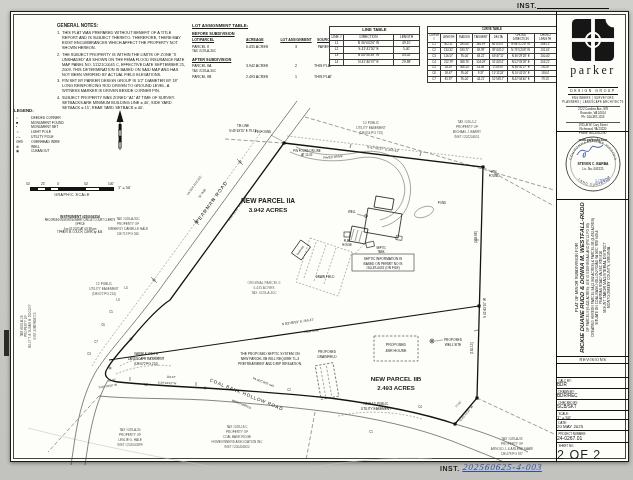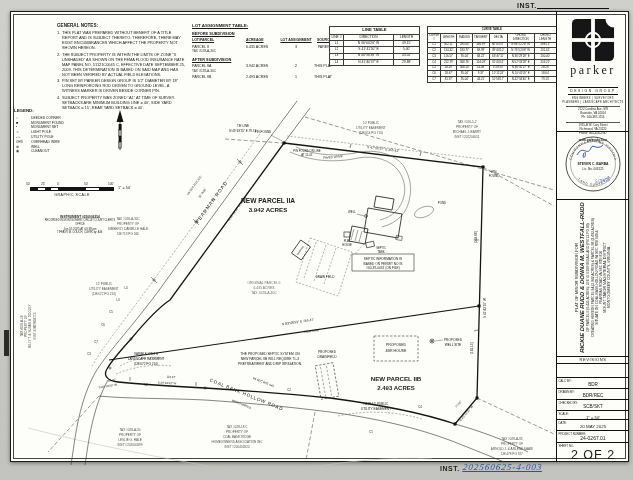--- a/index.html
+++ b/index.html
@@ -61,21 +61,21 @@
   .tagline{font-size:2.6px;letter-spacing:.4px;color:#222;margin-top:1px}
   .addr{font-size:2.9px;line-height:1.35;margin-top:1.6px}
   .mini-div{width:54px;margin:1.6px auto 0;border-top:0.5px solid #555}
   #firm-web{font-size:3.1px;font-weight:bold;margin-top:1.6px}
   #secB{top:131px;height:68px}
   #seal-date{position:absolute;left:38px;top:47px;font-family:"Liberation Serif",serif;font-style:italic;font-size:5px;color:#3a56b5;transform:rotate(-8deg)}
   #secD{top:356px;height:21px;text-align:center}
   #secD .rev{font-size:4px;letter-spacing:.6px;padding-top:1px;border-bottom:0.6px solid #111;width:100%;display:block;padding-bottom:1px}
   .inforow{position:absolute;left:557px;width:72px;border-top:0.6px solid #111}
   .inforow .lab{position:absolute;left:1.5px;top:0.5px;font-size:2.9px}
-  .inforow .val{width:100%;text-align:center;font-size:4.6px;padding-top:4px}
+  .inforow .val{width:100%;text-align:left;font-size:4.6px;padding-top:4px}
   #sheetrow .val{font-size:12.5px;letter-spacing:1px;padding-top:4.5px}
   
   #secC{position:absolute;left:557px;top:199px;width:157px;height:72px;transform-origin:0 0;transform:rotate(-90deg) translate(-157px,0);display:flex;flex-direction:column;justify-content:center;text-align:center;z-index:4}
   #secC div{line-height:1.25}
   .ptl0{font-size:4.1px}
   .ptl1{font-size:5.9px;font-weight:bold;font-style:italic}
   .ptl2{font-size:3.3px}
   .ptl3{font-size:3.7px}
   
   #dooley{position:absolute;left:20px;top:292px;width:68px;height:22px;transform-origin:0 0;transform:rotate(-90deg) translate(-68px,0);text-align:center;color:#55554f;z-index:3}

